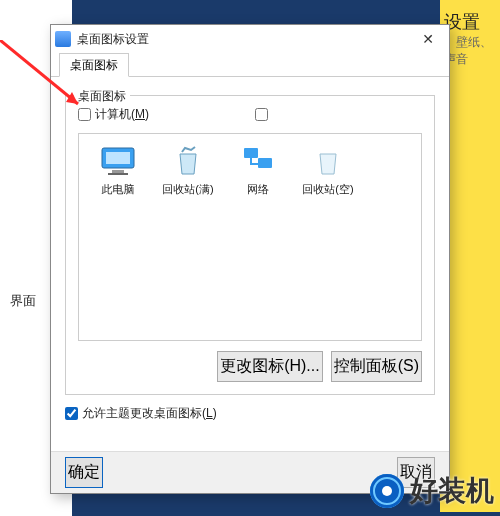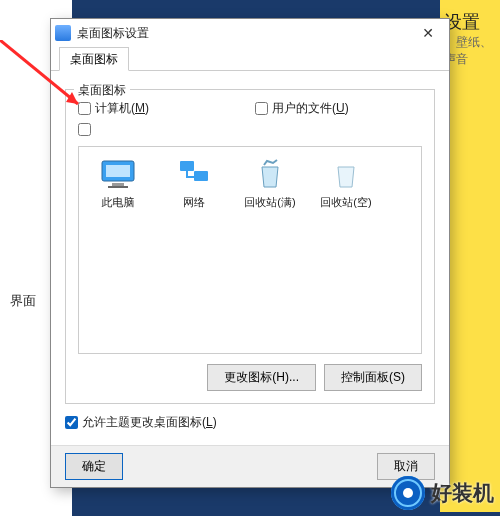--- a/index.html
+++ b/index.html
@@ -7,53 +7,53 @@
   .bg-settings {
     position: absolute; right: 0; top: 0; bottom: 4px; width: 60px;
     background: #fde047; color: #222; padding: 10px 0 0 4px; font-size: 16px;
   }
   .bg-side-left {
     position: absolute; left: 0; top: 0; bottom: 0; width: 72px;
     background: #fff; color: #222;
   }
   .bg-side-left .bg-item { font-size: 13px; color: #222; position: absolute; left: 10px; }
   .dialog {
-    position: absolute; left: 50px; top: 18px; width: 400px; height: 470px;
+    position: absolute; left: 50px; top: 24px; width: 400px; height: 470px;
     background: #fff; border: 1px solid #888; box-shadow: 4px 4px 12px rgba(0,0,0,.25);
   }
   .titlebar { height: 28px; display: flex; align-items: center; padding: 0 4px; }
   .titlebar .app-icon { width: 16px; height: 16px; margin-right: 6px;
     display:inline-block; background: linear-gradient(#6fb0ff,#2a7ae0); border-radius:2px; }
   .titlebar .title { font-size: 12px; color: #222; flex: 1; }
   .titlebar .close { width: 34px; height: 22px; display:flex; align-items:center; justify-content:center;
     font-size: 14px; color:#333; cursor:pointer; }
   .tabstrip { border-bottom: 1px solid #ccc; padding: 0 8px; height: 24px; display:flex; align-items:flex-end;}
   .tab { font-size: 12px; padding: 3px 10px 2px; border:1px solid #ccc; border-bottom:1px solid #fff;
     background:#fff; position: relative; top:1px; }
   .content { padding: 10px 14px 6px 14px; font-size: 12px; color:#222; }
   .groupbox { border:1px solid #ccc; padding: 10px 12px 12px 12px; position:relative; margin-top:8px; }
   .groupbox .legend { position:absolute; top:-8px; left:8px; background:#fff; padding:0 4px; font-size:12px; }
   .check-grid { display:grid; grid-template-columns: 1fr 1fr; row-gap:6px; column-gap:10px; margin-bottom:10px;}
   .chk { display:flex; align-items:center; font-size:12px; }
   .chk input { width:13px; height:13px; margin:0 4px 0 0; accent-color:#0a64c2; }
   .chk .hot { text-decoration: underline; }
   .iconwell { border:1px solid #ccc; height: 208px; padding: 10px 6px; }
-  .iconrow { display:flex; gap:10px;align-items:center; }
+  .iconrow { display:flex; gap:4px;align-items:center; }
   .di { width: 66px; display:flex; flex-direction:column; align-items:center; gap:4px; font-size:11px; cursor:pointer; }
   .di .pic { width:40px; height:34px; display:flex; align-items:center; justify-content:center; }
   .di .lbl { text-align:center; white-space:nowrap; overflow:hidden; text-overflow:ellipsis; width:100%; }
   .row-buttons { display:flex; justify-content:flex-end; gap:8px; margin-top:10px; }
-  .btn { font-size:12px; padding:4px 16px; border:1px solid #aaa; background:#e9e9e9; cursor:pointer; }
+  .btn { font-size:16px; padding:4px 2px; border:1px solid #aaa; background:#e9e9e9; cursor:pointer; }
   .allow-row { margin-top:10px; }
   .footer { position:absolute; left:0; right:0; bottom:0; height:42px; background:#f0f0f0;
     border-top:1px solid #ddd; display:flex; align-items:center; justify-content:space-between; gap:10px; padding:0 14px; }
   .footer .btn.ok { border:1px solid #0a64c2; background:#e1e1e1; }
   .arrow { position:absolute; left:0; top:40px; width:100px; height:100px; pointer-events:none; }
   .watermark { position:absolute; right:6px; bottom:6px; display:flex; align-items:center; gap:6px;
-    color:#333; font-size:21px; font-weight:600; text-shadow:0 0 3px #fff; }
+    color:#333; font-size:28px; font-weight:600; text-shadow:0 0 3px #fff; }
   .watermark .logo { width:34px; height:34px; border-radius:50%; background:#0a5fc2;
     display:flex; align-items:center; justify-content:center; box-shadow:0 0 0 3px #0a5fc2 inset, 0 0 0 5px #6fc8ff inset; }
   .watermark .logo .dot { width:10px; height:10px; border-radius:50%; background:#fff; }
   svg { display:block; }
   .bg-settings .bg-title { font-size:18px; }
   .bg-settings .bg-sub { font-size:12px; color:#666; }
 </style>
 </head>
 <body>
 
@@ -77,58 +77,54 @@
   <div class="content">
     <div class="groupbox">
       <span class="legend">桌面图标</span>
       <div class="check-grid">
         <label class="chk">
           <input type="checkbox" style="">
           <span><span>计算机(</span><span class="hot">M</span><span>)</span></span>
         </label>
         <label class="chk">
           <input type="checkbox" style="">
-          <span><span>用户的文件(</span><span class="hot">U</span><span>)</span></span>
-        </label>
-        <label class="chk">
-          <input type="checkbox" style="">
         </label>
       </div>
 
       <div class="iconwell">
         <div class="iconrow">
           <div class="di">
             <span class="pic">
               <svg width="40" height="34">
                   <rect x="4" y="4" width="32" height="20" rx="2" fill="#3aa0f0" stroke="#2a6aa0"></rect>
                   <rect x="8" y="8" width="24" height="12" fill="#bee4ff"></rect>
                   <rect x="14" y="26" width="12" height="3" fill="#999"></rect>
                   <rect x="10" y="29" width="20" height="2" fill="#666"></rect>
                 </svg>
             </span>
             <span class="lbl">此电脑</span>
           </div>
           <div class="di">
             <span class="pic">
               <svg width="40" height="34">
+                  <path d="M12 10 h16 l-2 20 h-12 z" fill="#cde8f7" stroke="#6aa0c0"></path>
+                  <path d="M14 8 l3 -4 l6 2 l4 -3" stroke="#6aa0c0" stroke-width="2" fill="none"></path>
+                </svg>
+            </span>
+            <span class="lbl">回收站(满)</span>
+          </div>
+          <div class="di">
+            <span class="pic">
+              <svg width="40" height="34">
                   <rect x="6" y="4" width="14" height="10" rx="1" fill="#3aa0f0"></rect>
                   <rect x="20" y="14" width="14" height="10" rx="1" fill="#3aa0f0"></rect>
                   <path d="M13 14 v6 h10" stroke="#3aa0f0" stroke-width="2" fill="none"></path>
                 </svg>
             </span>
             <span class="lbl">网络</span>
-          </div>
-          <div class="di">
-            <span class="pic">
-              <svg width="40" height="34">
-                  <path d="M12 10 h16 l-2 20 h-12 z" fill="#cde8f7" stroke="#6aa0c0"></path>
-                  <path d="M14 8 l3 -4 l6 2 l4 -3" stroke="#6aa0c0" stroke-width="2" fill="none"></path>
-                </svg>
-            </span>
-            <span class="lbl">回收站(满)</span>
           </div>
           <div class="di">
             <span class="pic">
               <svg width="40" height="34">
                   <path d="M12 10 h16 l-2 20 h-12 z" fill="#e8f4fb" stroke="#9abed2"></path>
                 </svg>
             </span>
             <span class="lbl">回收站(空)</span>
           </div>
         </div>

